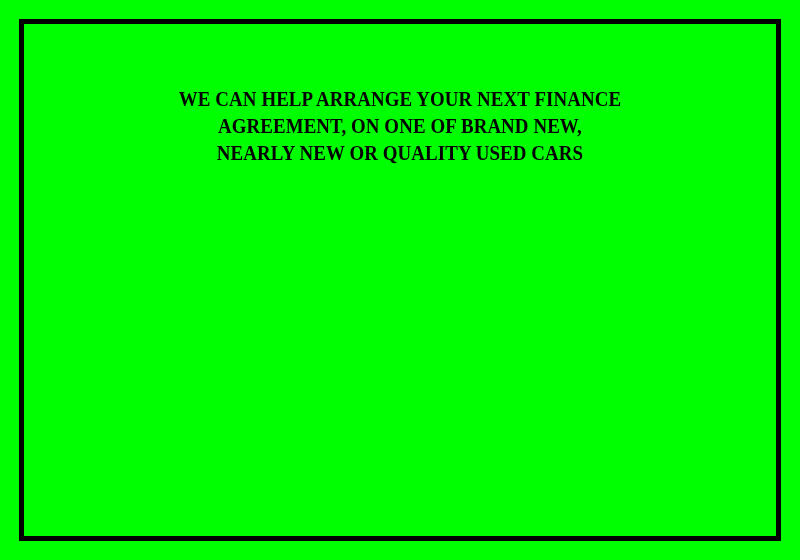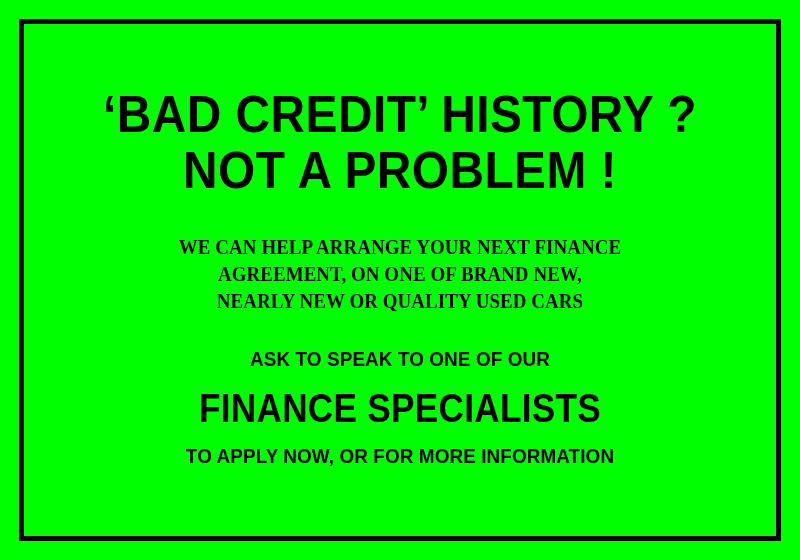--- a/index.html
+++ b/index.html
@@ -113,31 +113,22 @@
 </style>
 </head>
 <body>
 
 <div class="poster">
 
   <div class="poster-frame"></div>
 
   <div class="poster-content">
 
-    <div class="headline-block">
-      <span class="headline-line">‘BAD CREDIT’ HISTORY ?</span>
-      <span class="headline-line">NOT A PROBLEM !</span>
-    </div>
 
     <div class="body-block">
       <span class="body-line">WE CAN HELP ARRANGE YOUR NEXT FINANCE</span>
       <span class="body-line">AGREEMENT, ON ONE OF BRAND NEW,</span>
       <span class="body-line">NEARLY NEW OR QUALITY USED CARS</span>
     </div>
 
-    <div class="cta-block">
-      <span class="cta-lead">ASK TO SPEAK TO ONE OF OUR</span>
-      <span class="cta-headline">FINANCE SPECIALISTS</span>
-      <span class="cta-footer">TO APPLY NOW, OR FOR MORE INFORMATION</span>
-    </div>
 
   </div>
 </div>
 
 </body></html>

